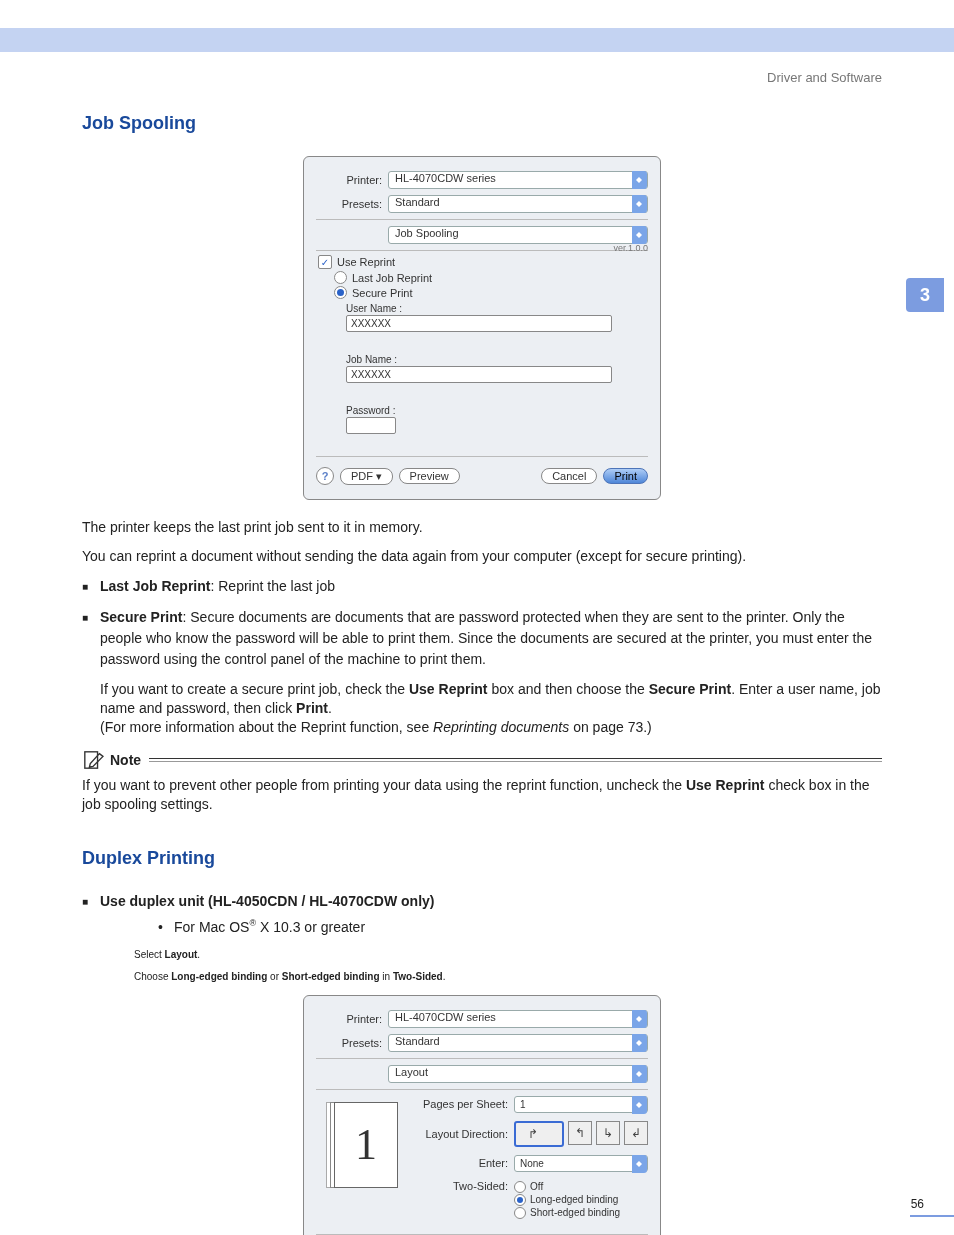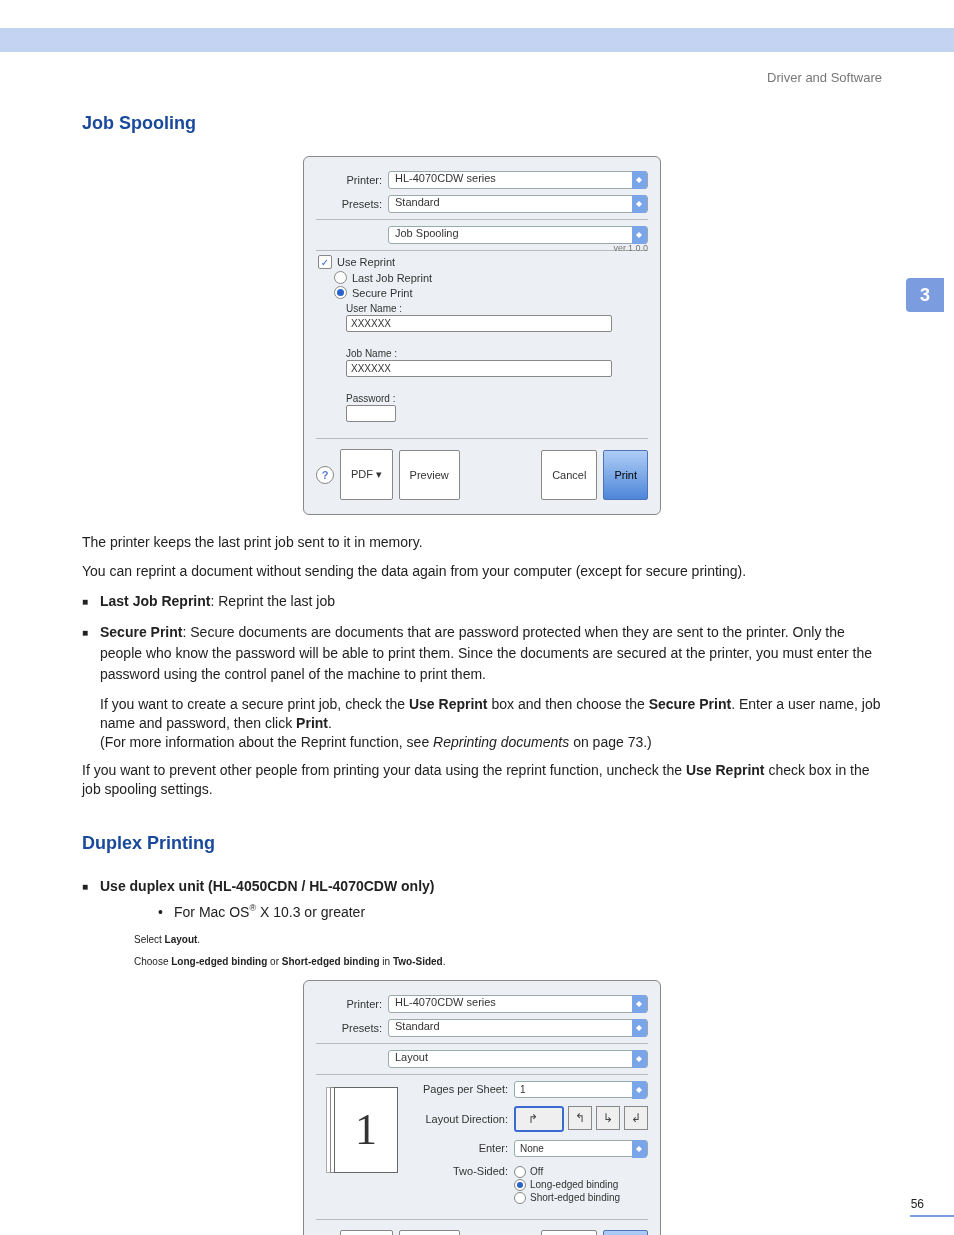--- a/index.html
+++ b/index.html
@@ -19,25 +19,25 @@
   .caret:after{content:"";position:absolute;left:4px;bottom:3px;border:3px solid transparent;border-top-color:#fff}
   .hr{border:none;border-top:1px solid #bbb;margin:6px 0}
   .ver{font-size:9px;color:#777;text-align:right;margin:-14px 0 0 0}
   .ck{display:flex;align-items:center;margin:2px 0 2px 2px}
   .ck .box{width:12px;height:12px;border:1px solid #888;border-radius:2px;background:#fff;margin-right:5px;display:flex;align-items:center;justify-content:center;font-size:10px;color:#2a62c8}
   .radio{display:flex;align-items:center;margin:2px 0 2px 18px}
   .rad{width:11px;height:11px;border:1px solid #888;border-radius:50%;background:#fff;margin-right:5px;position:relative}
   .rad.on:after{content:"";position:absolute;left:2px;top:2px;width:7px;height:7px;border-radius:50%;background:#2a62c8}
   .indent{margin-left:30px;margin-top:4px}
   .flabel{font-size:10px;margin-bottom:1px}
-  .tf{width:256px;height:15px;border:1px solid #888;border-radius:2px;background:#fff;padding:0 4px;font-size:10px;display:flex;align-items:center;margin-bottom:16px}
+  .tf{width:256px;height:15px;border:1px solid #888;border-radius:2px;background:#fff;padding:0 4px;font-size:10px;display:flex;align-items:center;margin-bottom:22px}
   .tf.sm{width:40px}
   .dlg-bot{display:flex;align-items:center;margin-top:10px;gap:6px}
   .help{width:16px;height:16px;border:1px solid #888;border-radius:50%;display:flex;align-items:center;justify-content:center;color:#5a7fc8;font-size:11px;font-weight:bold;background:#fff}
-  .btn{border:1px solid #888;border-radius:2px;background:#fff;padding:18px 10px;font-size:11px}
+  .btn{border:1px solid #888;border-radius:8px;background:#fff;padding:1px 10px;font-size:11px}
   .btn.primary{background:linear-gradient(#aecdf6,#4e86d8);color:#000;border-color:#4d74b8}
   .spacer{flex:1}
   
   .body p{font-size:14px;line-height:1.35;margin:0 0 10px 0}
   .bullets{margin:0;padding:0;list-style:none}
   .bullets>li{position:relative;padding-left:18px;font-size:14px;line-height:1.5;margin-bottom:10px}
   .bullets>li:before{content:"■";position:absolute;left:0;font-size:10px;top:3px}
   .bullets b,.body b{font-weight:bold}
   .note-row{display:flex;align-items:center;margin:14px 0 6px 0}
   .note-ico{width:22px;height:20px;margin-right:6px;position:relative}
@@ -141,20 +141,28 @@
 
   <div class="body">
     <p>The printer keeps the last print job sent to it in memory.</p>
     <p>You can reprint a document without sending the data again from your computer (except for secure printing).</p>
     <ul class="bullets">
       <li><b>Last Job Reprint</b><span>: Reprint the last job</span></li>
       <li><b>Secure Print</b><span>: Secure documents are documents that are password protected when they are sent to the printer. Only the people who know the password will be able to print them. Since the documents are secured at the printer, you must enter the password using the control panel of the machine to print them.</span>
         <p style="margin-top:10px"><span>If you want to create a secure print job, check the </span><b>Use Reprint</b><span> box and then choose the </span><b>Secure Print</b><span>. Enter a user name, job name and password, then click </span><b>Print</b><span>.</span><br><span>(For more information about the Reprint function, see </span><span class="ital">Reprinting documents</span><span> on page 73.)</span></p>
       </li>
     </ul>
+    <div class="note-row">
+      <span class="note-ico"><svg viewBox="0 0 24 22">
+              <rect x="3" y="2" width="14" height="18" fill="none" stroke="#333" stroke-width="1.5"></rect>
+              <path d="M19 4l4 3-11 11-4 1 1-4z" fill="none" stroke="#333" stroke-width="1.5"></path>
+            </svg></span>
+      <span class="note-lbl">Note</span>
+      <span class="note-line"></span>
+    </div>
     <p class="note-txt"><span>If you want to prevent other people from printing your data using the reprint function, uncheck the </span><b>Use Reprint</b><span> check box in the job spooling settings.</span></p>
   </div>
 
   <div class="h2" style="margin-top:34px">Duplex Printing</div>
   <ul class="bullets">
     <li><b>Use duplex unit (HL-4050CDN / HL-4070CDW only)</b>
       <ul class="sub">
         <li><span>For Mac OS</span><sup>®</sup><span> X 10.3 or greater</span></li>
       </ul>
       <div class="subline"><span>Select </span><b>Layout</b><span>.</span></div>

